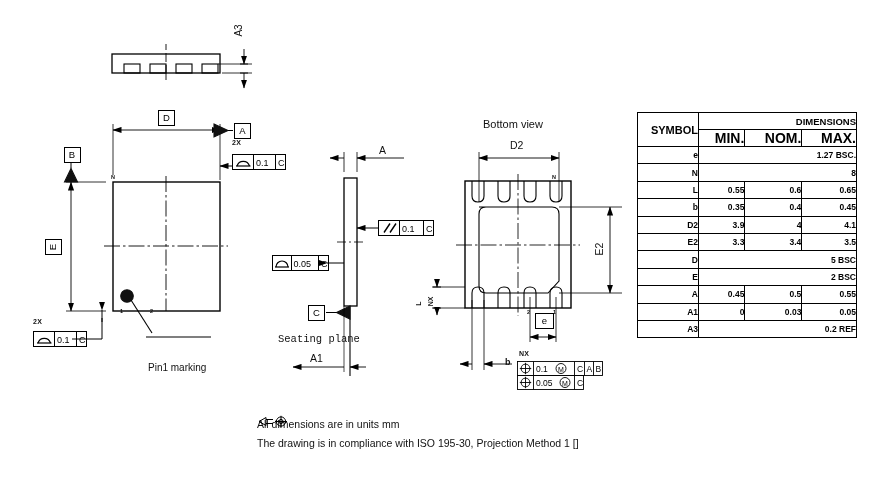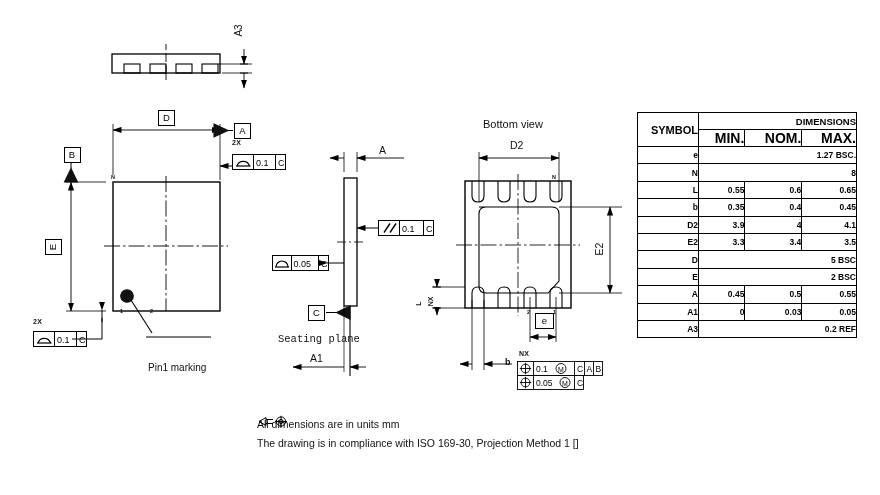--- a/index.html
+++ b/index.html
@@ -429,21 +429,21 @@
         <tr>
           <td>A3</td>
           <td colspan="3">0.2 REF</td>
         </tr>
       </tbody>
 </table>
 
 <div id="notes">
   <div>All dimensions are in units mm</div>
   <div>
-    <span>The drawing is in compliance with ISO 169-30, Projection Method 1 [</span><span class="projsym"><svg width="34" height="13">
+    <span>The drawing is in compliance with ISO 195-30, Projection Method 1 [</span><span class="projsym"><svg width="34" height="13">
             <g stroke="#000" fill="none" stroke-width="1">
               <path d="M2 6.5 L9 2.5 L9 10.5 Z"></path>
               <line x1="9" y1="4.5" x2="16" y2="4.5"></line>
               <line x1="9" y1="8.5" x2="16" y2="8.5"></line>
               <circle cx="24" cy="6.5" r="4.6"></circle>
               <circle cx="24" cy="6.5" r="2.1"></circle>
               <line x1="18" y1="6.5" x2="30" y2="6.5"></line>
               <line x1="24" y1="0.8" x2="24" y2="12.2"></line>
             </g>
           </svg></span><span>]</span>

